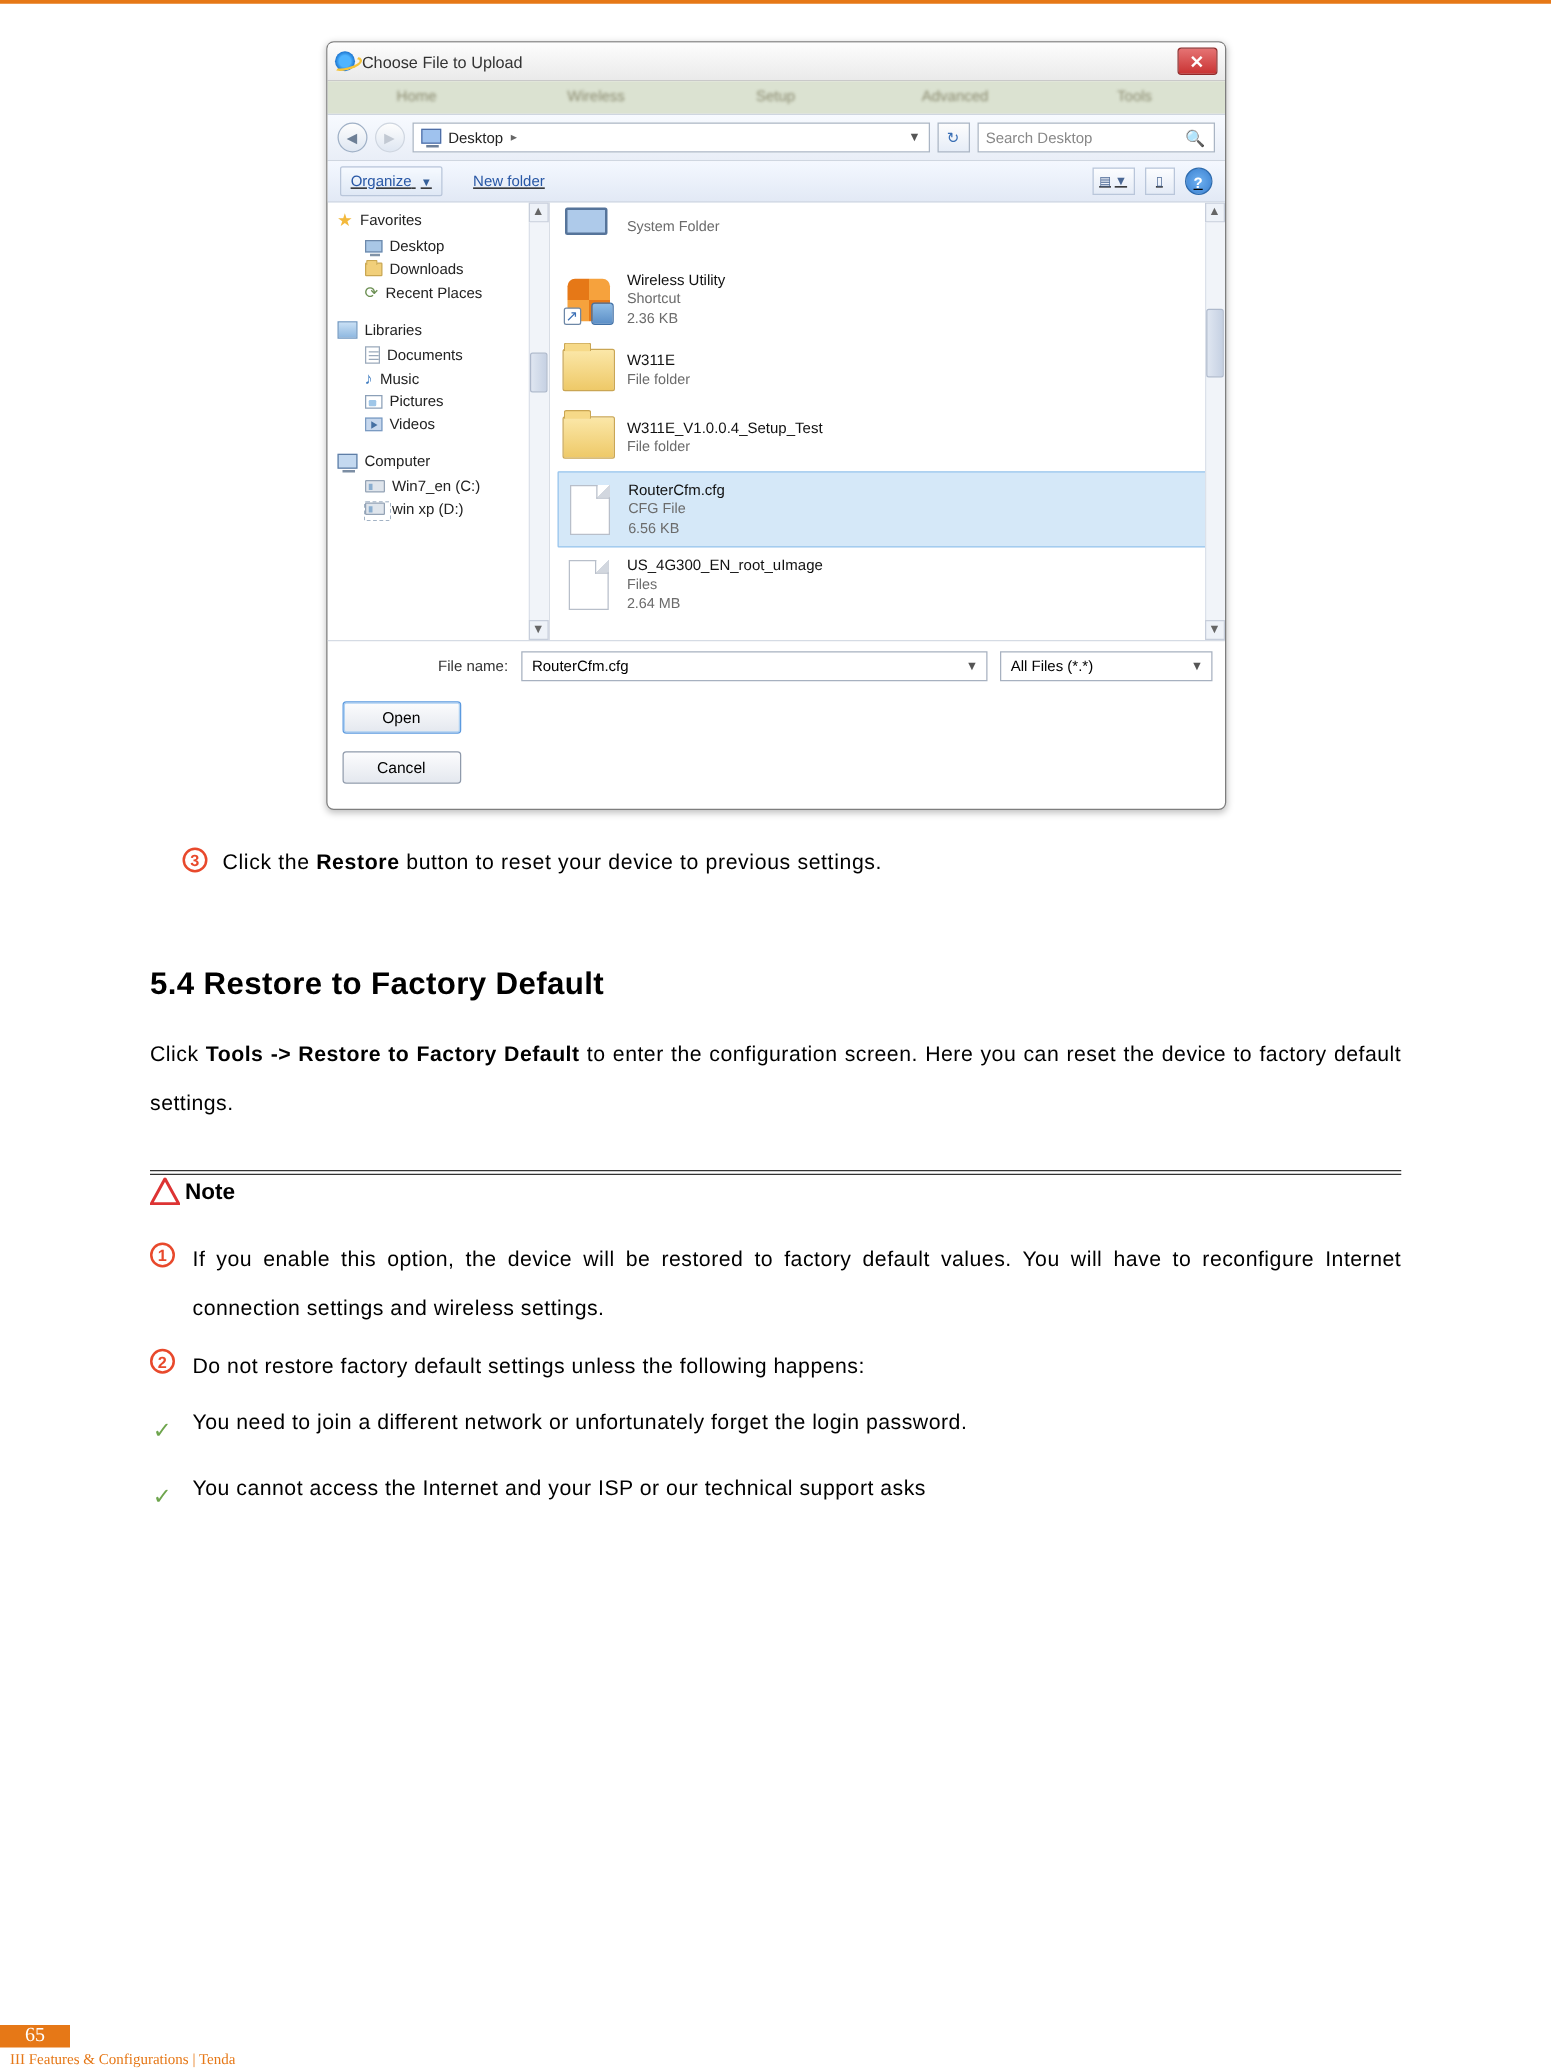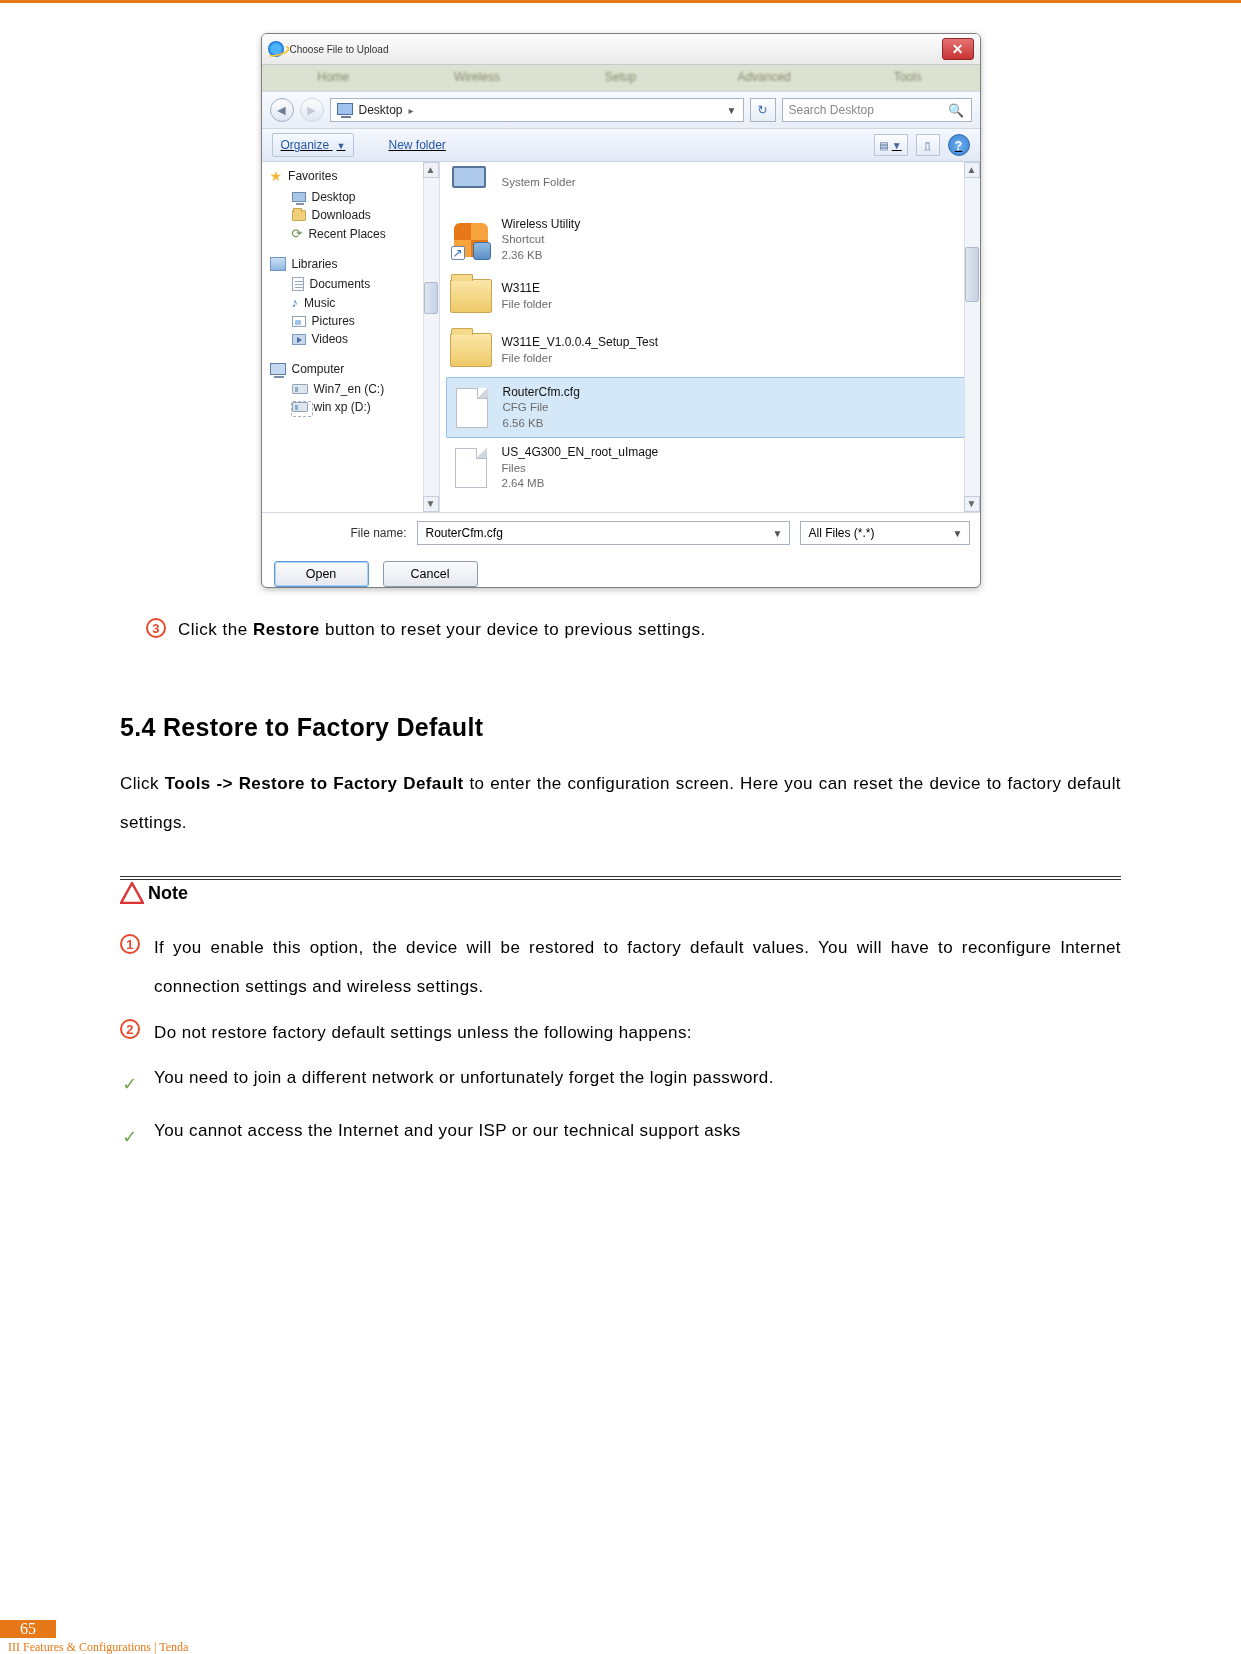--- a/index.html
+++ b/index.html
@@ -38,21 +38,21 @@
     background: radial-gradient(circle at 50% 50%, #4fb4ff 40%, #1b74cf 70%);
     border-radius: 50%;
     position: relative;
   }
   .titlebar .ie-icon::after {
     content: ""; position: absolute; left: -2px; top: 5px;
     width: 20px; height: 6px; border: 2px solid #f5c43b;
     border-radius: 50%; transform: rotate(-15deg);
     border-top-color: transparent; border-left-color: transparent;
   }
-  .titlebar .title { flex: 1; color: #333; font-size: 10px; }
+  .titlebar .title { flex: 1; color: #333; font-size: 13px; }
   .close-btn {
     width: 32px; height: 22px;
     background: linear-gradient(#e57373,#c93333);
     border: 1px solid #8f2a2a; border-radius: 3px;
     color: #fff; text-align: center; line-height: 20px;
     font-weight: bold; font-size: 14px;
   }
   .blurbar {
     height: 26px;
     background: #dbe2d1;
@@ -101,21 +101,21 @@
   }
   .toolbar {
     display:flex; align-items:center; padding:4px 10px;
     background: linear-gradient(#f4f8ff,#e2e9f5);
     border-bottom:1px solid #c8d1df;
     text-decoration:underline;
   }
   .org { color:#2857a5; padding:4px 8px; border-radius:2px; background:linear-gradient(#f6faff,#dfe8f5);
     border:1px solid #b9c6da;}
   .org .tri { font-size:9px; color:#355f99; margin-left:4px;}
-  .newf { color:#2857a5; margin-left:34px; }
+  .newf { color:#2857a5; margin-left:24px; }
   .toolbar-right { margin-left:auto; display:flex; gap:8px; align-items:center; }
   .viewbtn, .panebtn {
     width:34px; height:22px; border:1px solid #b9c6da; background:linear-gradient(#fcfdff,#e4ebf6);
     display:flex; align-items:center; justify-content:center; gap:3px; font-size:10px; color:#4a6794;
   }
   .panebtn { width:24px; }
   .helpbtn {
     width:22px; height:22px; border-radius:50%; background:radial-gradient(circle,#6fb2f2,#3a7fcf);
     color:#fff; text-align:center; line-height:22px; font-weight:bold; border:1px solid #2e6bad;
   }
@@ -227,21 +227,21 @@
   }
   .fname-row .lbl { width:135px; text-align:right; color:#333; }
   .fname-row .combo, .fname-row .filter {
     height:24px; border:1px solid #a7b1c0; background:#fff; position:relative;
     display:flex; align-items:center; padding:0 22px 0 8px;
   }
   .fname-row .combo { flex:1; }
   .fname-row .filter { width:170px; }
   .combo .tri2, .filter .tri2 { position:absolute; right:6px; font-size:10px; color:#555; }
   .btn-row {
-    display:flex; justify-content:flex-start; gap:14px; padding:8px 12px 0;
+    display:flex; justify-content:flex-end; gap:14px; padding:8px 12px 20px;flex-direction:column;
   }
   .winbtn {
     width:95px; height:26px; border:1px solid #8f9aab;
     background:linear-gradient(#fcfcfd,#e4e8ef);
     border-radius:3px; text-align:center; line-height:24px; font-size:12.5px;
   }
   .winbtn.primary { border:1px solid #5c9adf; box-shadow:0 0 0 1px #afd1f2 inset; }
 
   
   .step-line { margin:28px 0 0 26px; display:flex; gap:12px; font-size:17px; letter-spacing:.5px; line-height:1.6;}

